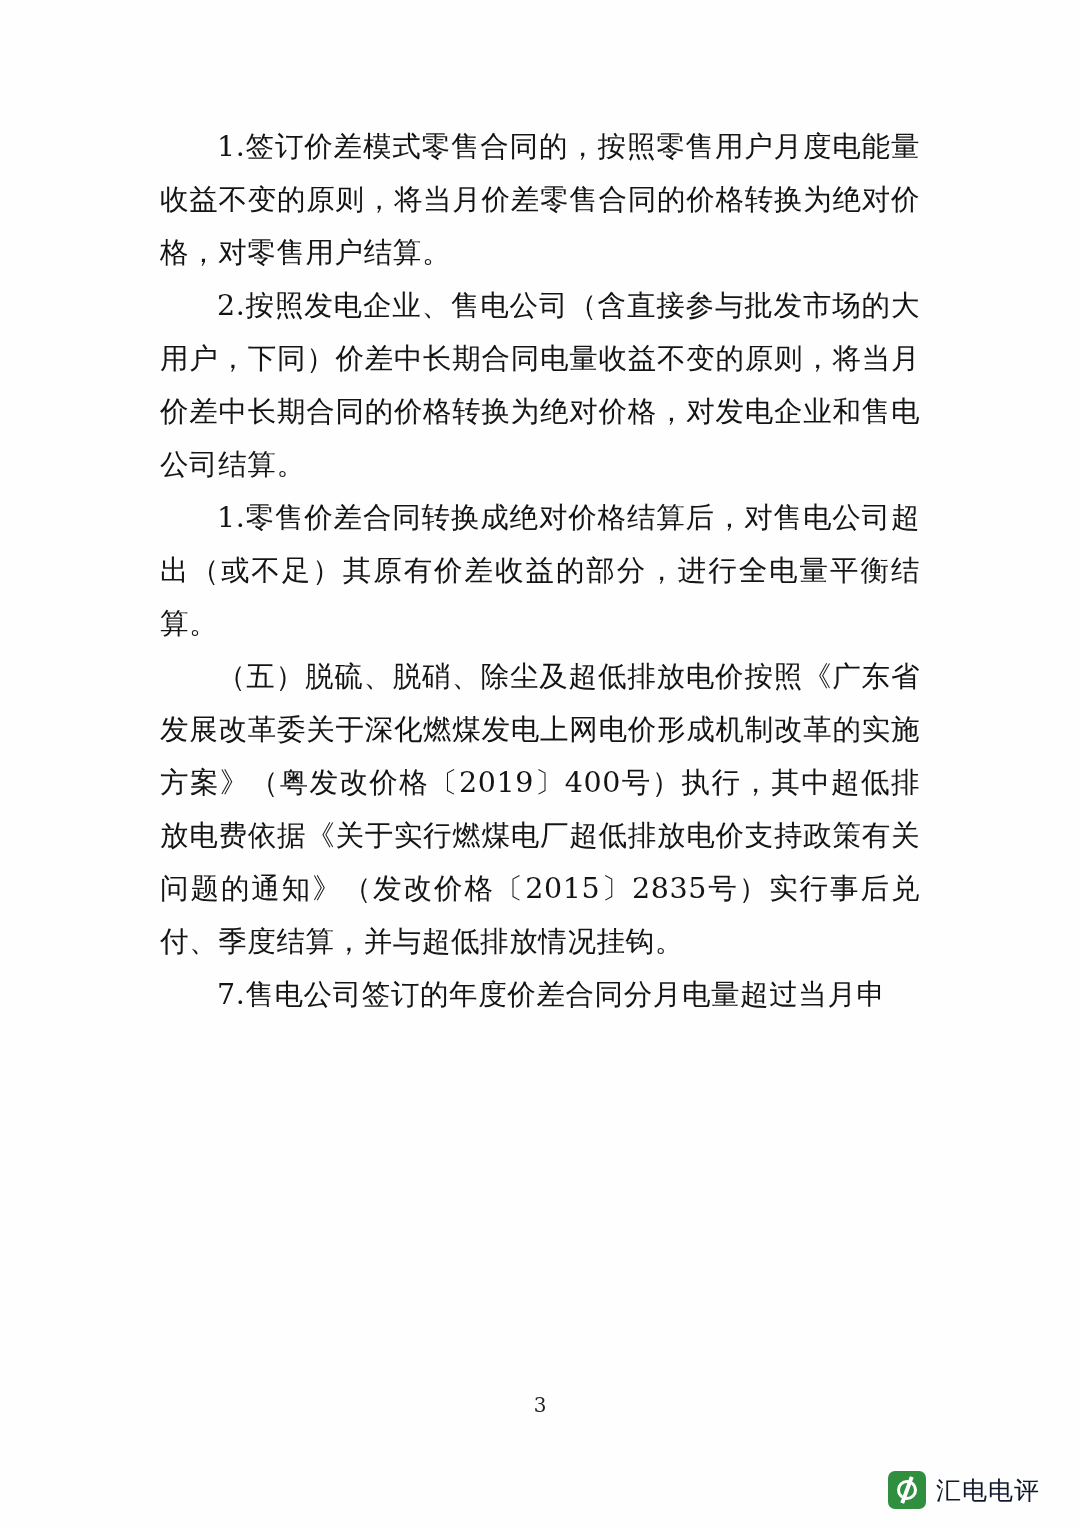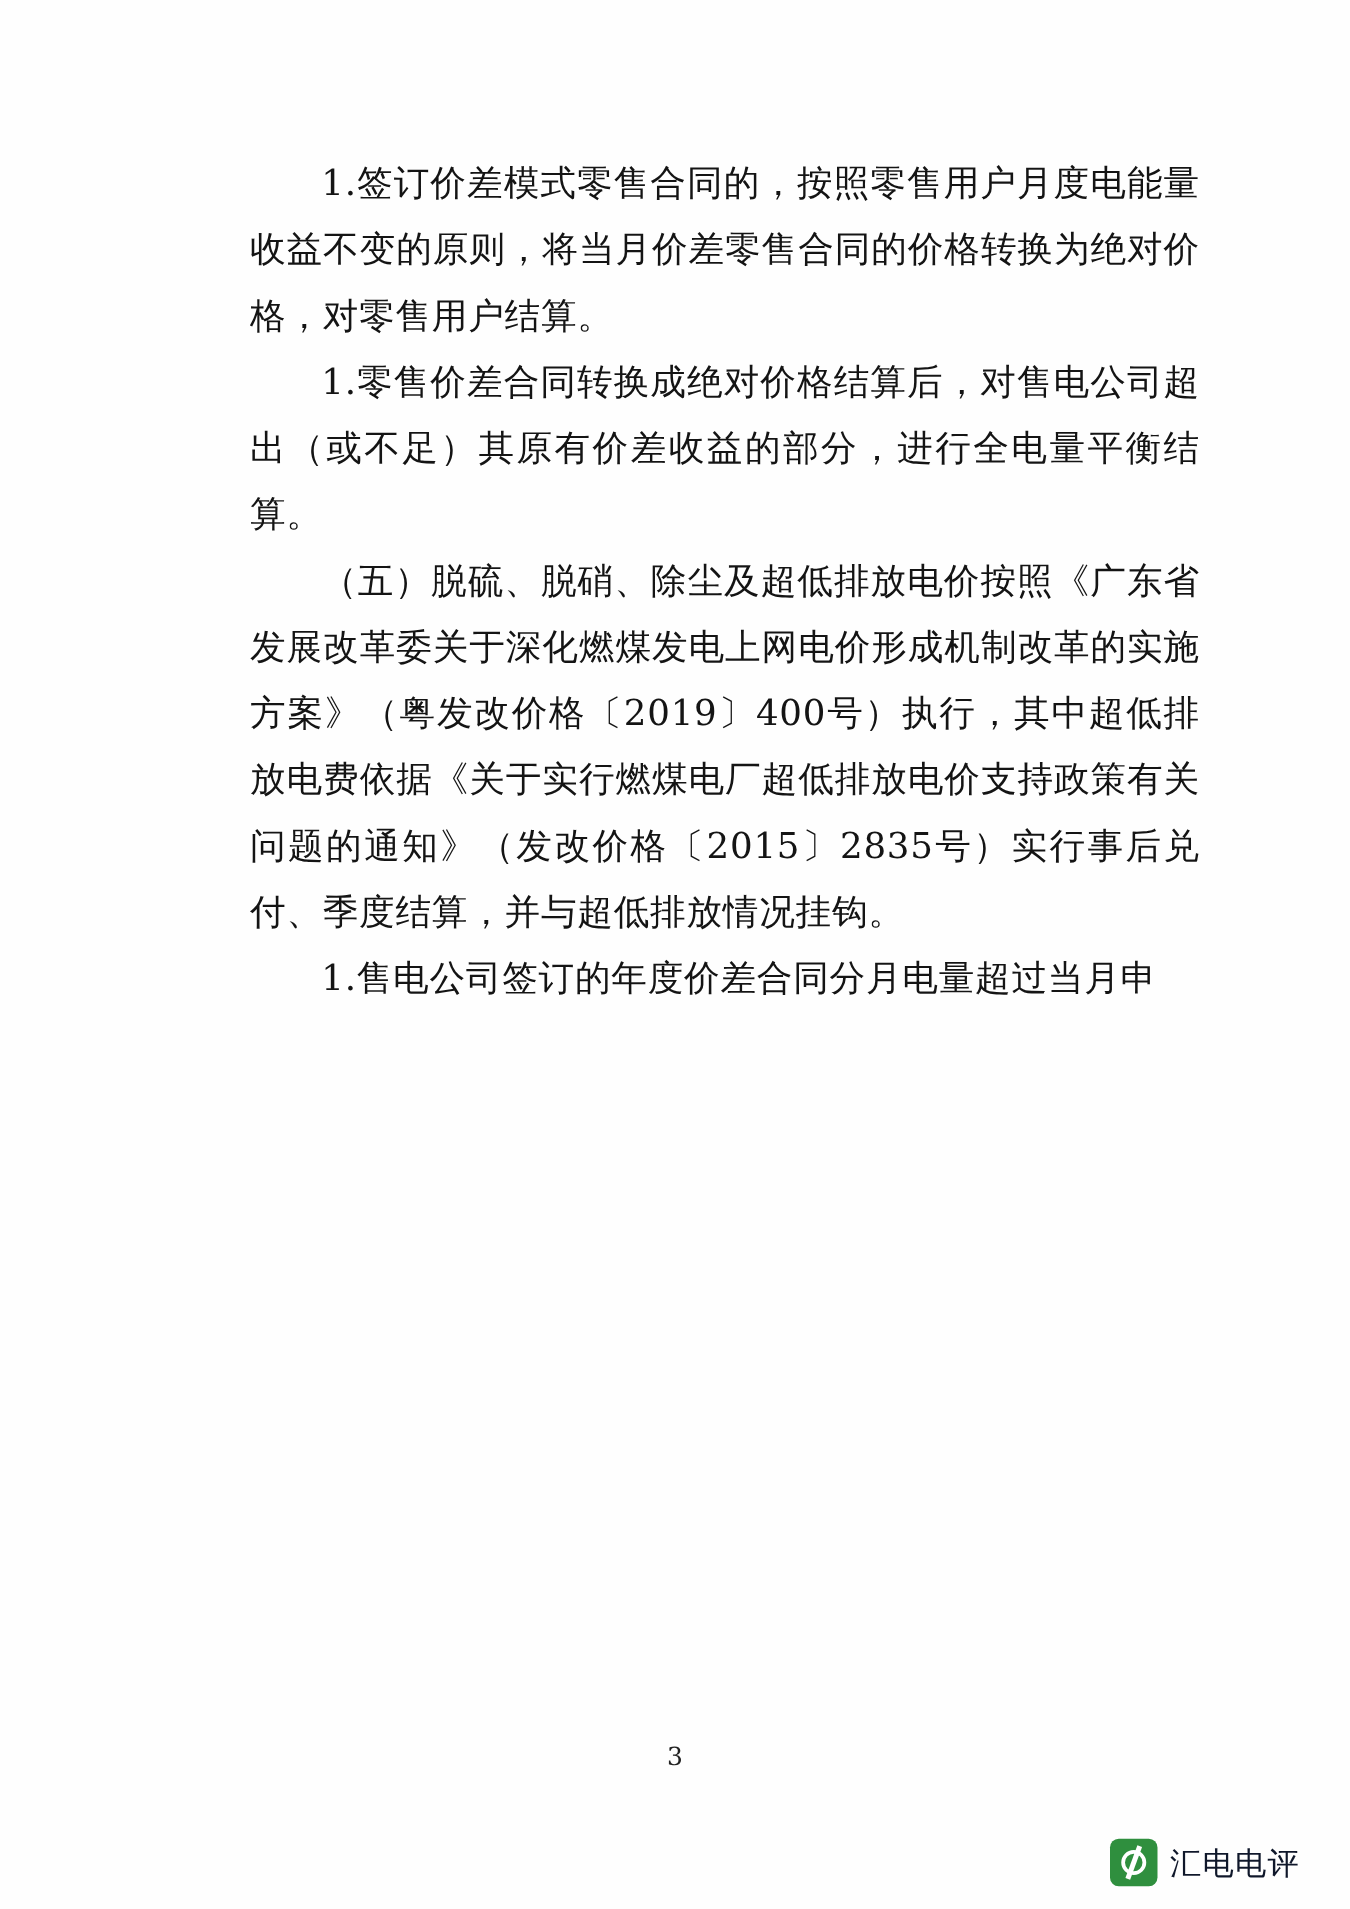--- a/index.html
+++ b/index.html
@@ -20,21 +20,20 @@
     left: 0; top: 0;
     width: 1080px;
     height: 1527px;
     background: #fefefe;
   }
   .content {
     position: absolute;
     left: 160px;
     top: 120px;
     width: 760px;
-    margin-left: 40px;
   }
   .para {
     font-size: 28.5px;
     line-height: 53px;
     text-align: justify;
     text-justify: inter-ideograph;
     letter-spacing: 0.6px;
     margin: 0 0 0 0;
     text-indent: 2em;
     color: #141414;
@@ -90,23 +89,24 @@
     font-family: "DejaVu Serif", "Liberation Serif", serif;
   }
 </style>
 </head>
 <body>
 
 <div class="page">
 
   <div class="content">
     <p class="para">1.签订价差模式零售合同的，按照零售用户月度电能量收益不变的原则，将当月价差零售合同的价格转换为绝对价格，对零售用户结算。</p>
+    <p class="para">2.按照发电企业、售电公司（含直接参与批发市场的大用户，下同）价差中长期合同电量收益不变的原则，将当月价差中长期合同的价格转换为绝对价格，对发电企业和售电公司结算。</p>
     <p class="para">1.零售价差合同转换成绝对价格结算后，对售电公司超出（或不足）其原有价差收益的部分，进行全电量平衡结算。</p>
     <p class="para">（五）脱硫、脱硝、除尘及超低排放电价按照《广东省发展改革委关于深化燃煤发电上网电价形成机制改革的实施方案》（粤发改价格〔2019〕400号）执行，其中超低排放电费依据《关于实行燃煤电厂超低排放电价支持政策有关问题的通知》（发改价格〔2015〕2835号）实行事后兑付、季度结算，并与超低排放情况挂钩。</p>
-    <p class="para">1.售电公司签订的年度价差合同分月电量超过当月申</p>
+    <p class="para">7.售电公司签订的年度价差合同分月电量超过当月申</p>
   </div>
 
   <div class="page-number">3</div>
 
   <div class="watermark">
     <div class="wm-logo"></div>
     <div class="wm-text">汇电电评</div>
   </div>
 
 </div>

